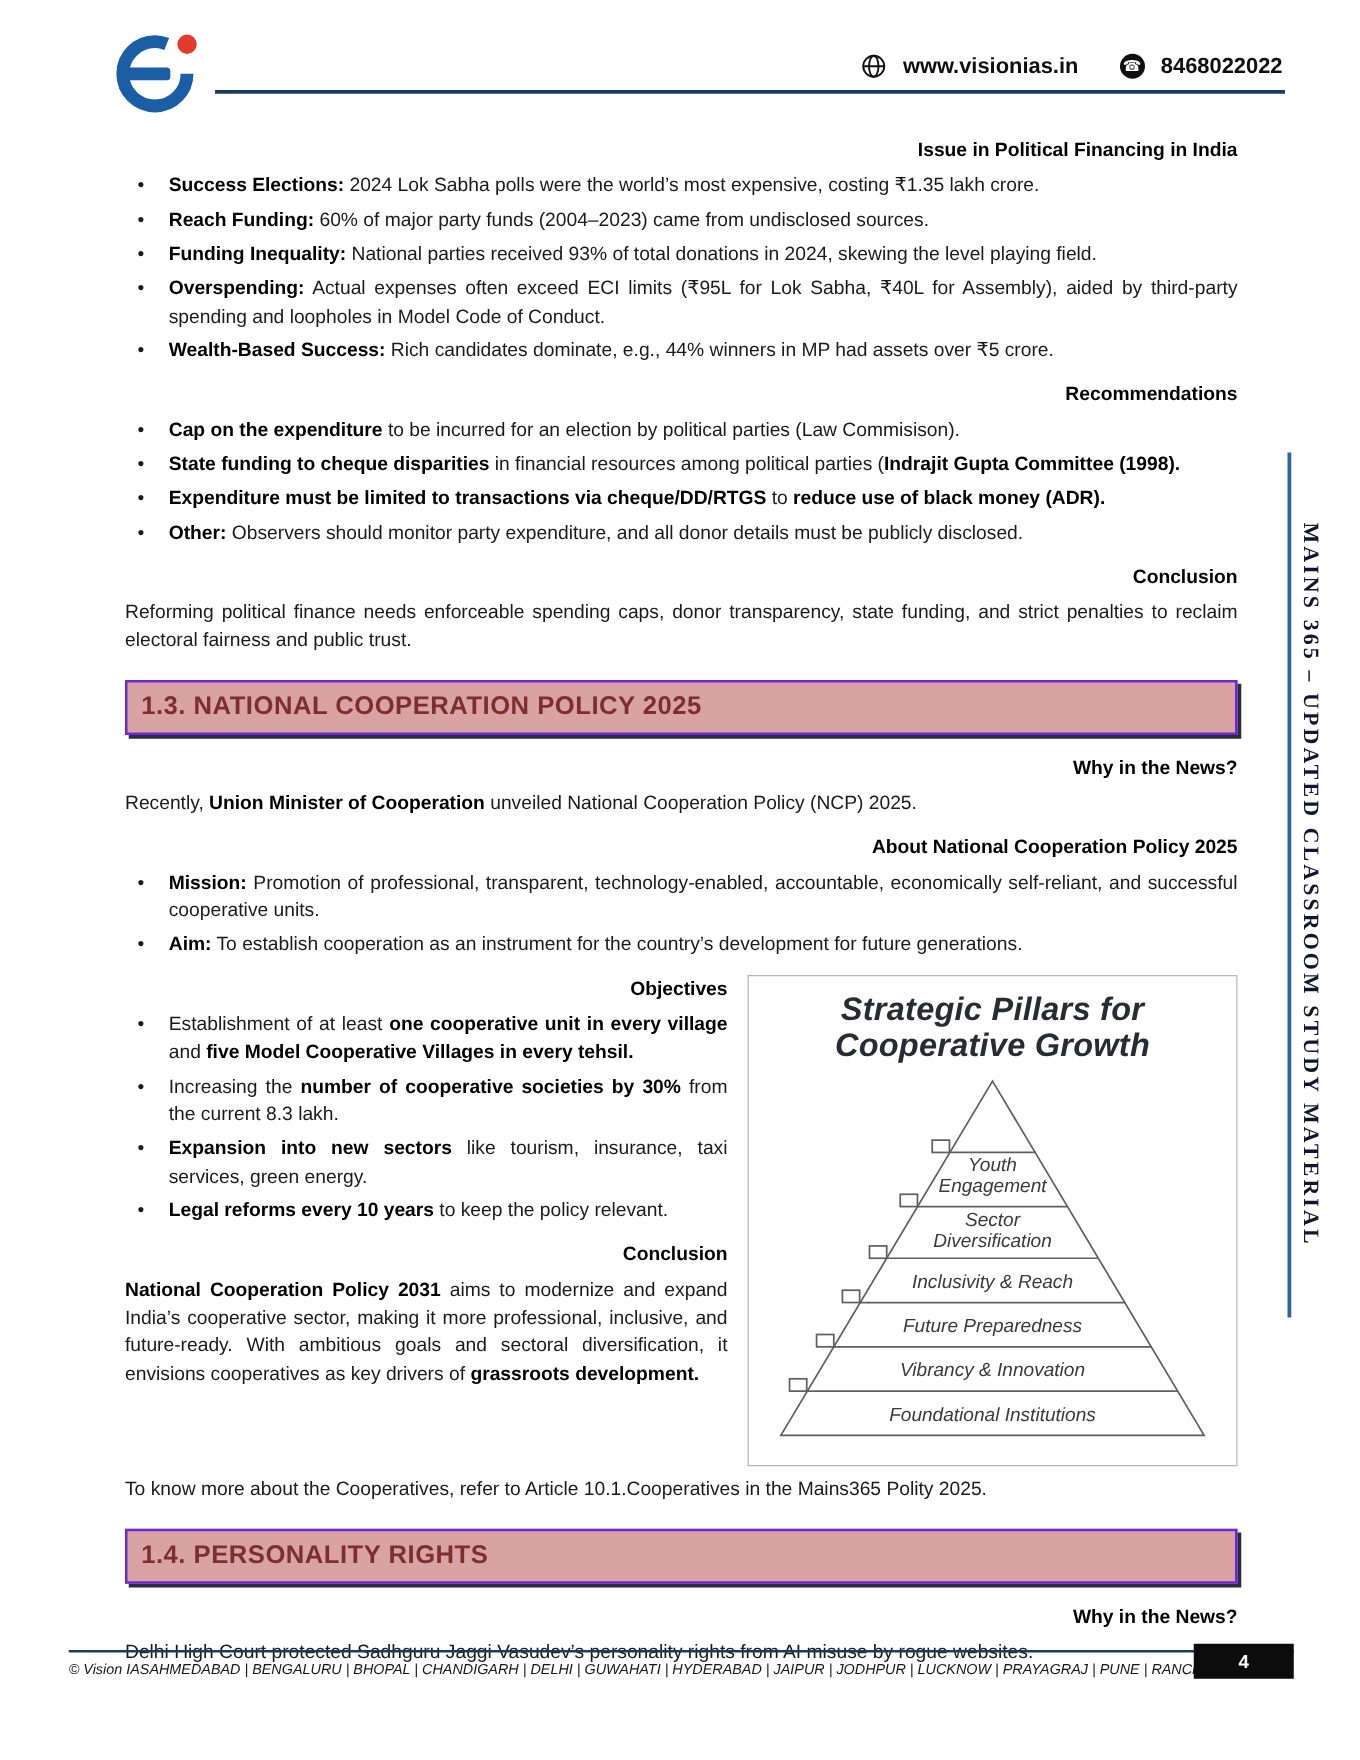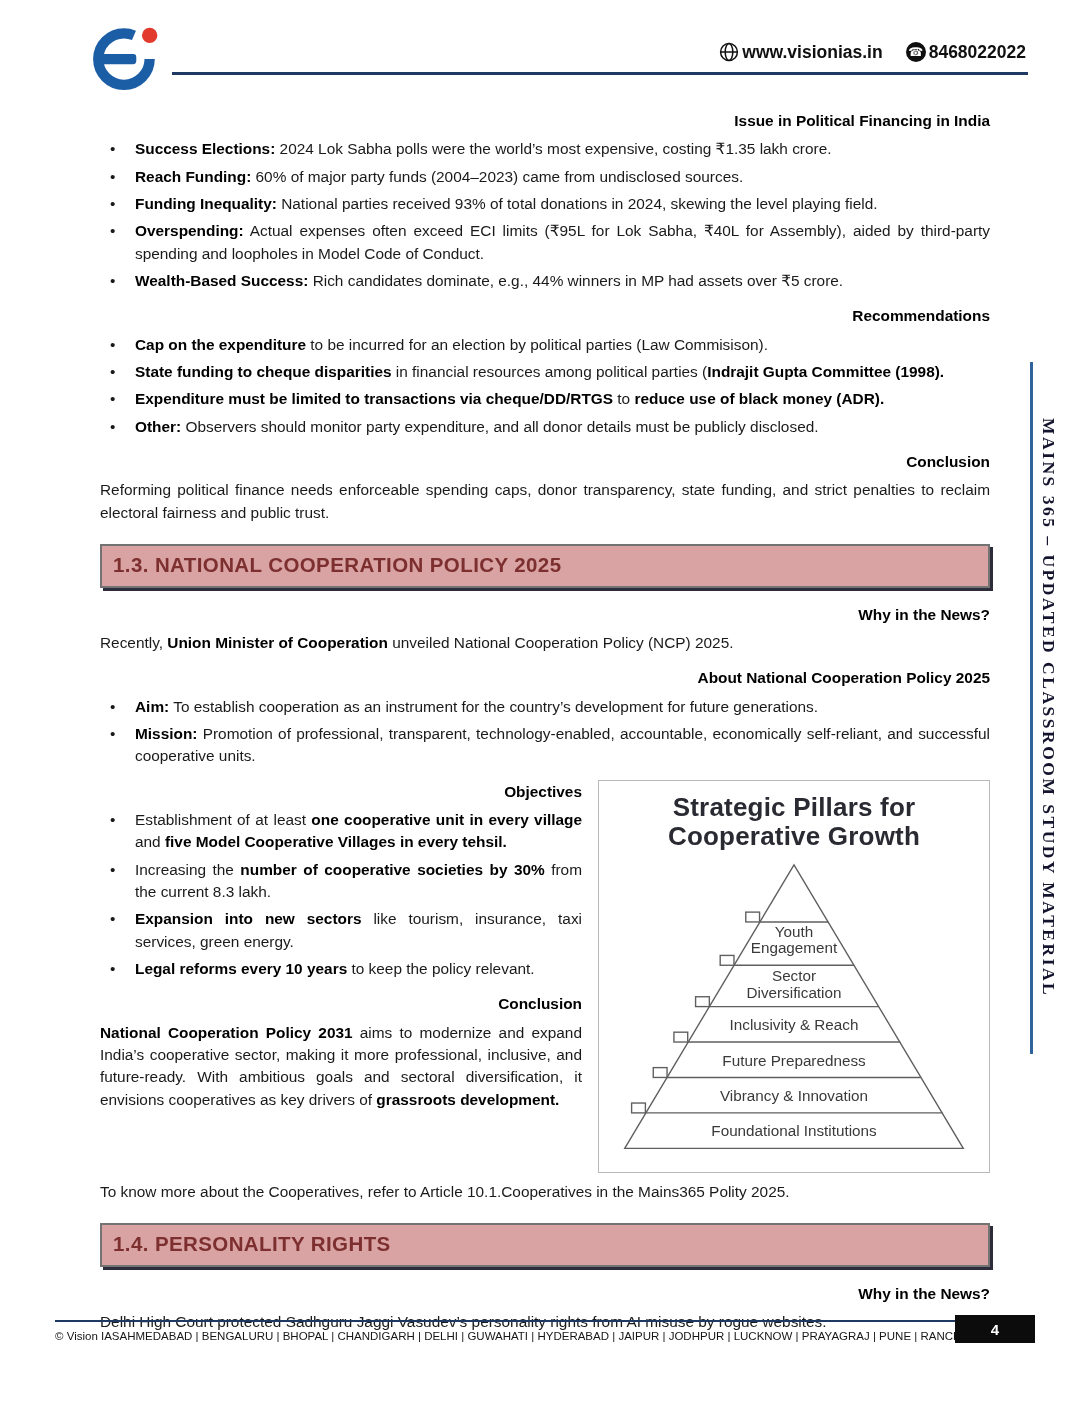--- a/index.html
+++ b/index.html
@@ -2,53 +2,53 @@
 <html><head>
 <meta charset="utf-8">
 <style>
   * { box-sizing: border-box; }
   html, body { margin: 0; padding: 0; }
   body { background: #ffffff; font-family: "Liberation Sans", "DejaVu Sans", sans-serif; }
   .page { position: relative; width: 1088px; height: 1408px; margin: 0 auto; background: #ffffff; overflow: hidden; color: #1a1a1a; }
 
   
   .logo { position: absolute; left: 90px; top: 22px; width: 72px; height: 70px; }
-  .hdr-right { position: absolute; top: 42px; right: 62px; display: flex; align-items: flex-start; gap: 3px; font-size: 17.5px; font-weight: 700; color: #0f0f0f; }
+  .hdr-right { position: absolute; top: 42px; right: 62px; display: flex; align-items: flex-end; gap: 13px; font-size: 17.5px; font-weight: 700; color: #0f0f0f; }
   .globe { width: 20px; height: 20px; }
   .phone-badge { width: 20px; height: 20px; border-radius: 50%; background: #0f0f0f; color: #fff; display: inline-flex; align-items: center; justify-content: center; font-size: 12px; margin-left: 20px; }
   .hdr-rule { position: absolute; top: 72px; left: 172px; right: 60px; height: 3px; background: #1e3a63; }
 
   
   .content { position: absolute; left: 100px; top: 102px; width: 890px; font-size: 15.4px; line-height: 1.45; text-align: justify; }
   .h { font-size: 15.4px; font-weight: 700; margin: 13px 0 6px; text-align: right; color: #000; }
   .content .h:first-child { margin-top: 8px; }
   .blist { list-style: none; margin: 4px 0 10px; padding: 0; }
   .blist li { position: relative; padding-left: 35px; margin: 5px 0; }
   .blist li::before { content: "\2022"; position: absolute; left: 10px; top: 0; }
   .para { margin: 6px 0; }
   b { color: #000; }
 
-  .banner { margin: 20px 0 16px; background: #d9a3a3; border: 2px solid #737373; box-shadow: 3px 3px 0 #2c2c3a; color: #7d2f2f; font-weight: 700; font-size: 20.5px; letter-spacing: .4px; padding: 4px 11px 6px; text-align: left; }
+  .banner { margin: 20px 0 16px; background: #d9a3a3; border: 2px solid #6d28d9; box-shadow: 3px 3px 0 #2c2c3a; color: #7d2f2f; font-weight: 700; font-size: 20.5px; letter-spacing: .4px; padding: 4px 11px 6px; text-align: left; }
 
   
-  .pillars { float: right; width: 392px; margin: 2px 0 8px 16px; border: 1px solid #b9b9b9; background: #fff; padding: 12px 8px 10px; }
+  .pillars { float: right; width: 392px; margin: 2px 0 8px 16px; border: 1px solid #b9b9b9; background: #fff; padding: 12px 8px 10px; font-style: italic; }
   .pillars-title { font-weight: 700; font-size: 26px; line-height: 1.12; text-align: center; color: #2a2a33; letter-spacing: .2px; }
   .pillars svg { display: block; width: 100%; margin-top: 6px; }
   .pillars text { font-size: 15.5px; fill: #3a3a3a; font-family: "Liberation Sans", "DejaVu Sans", sans-serif; }
 
   .note { margin: 14px 0 6px; clear: both; text-align: left; }
 
   
   .side-line { position: absolute; left: 1030px; top: 362px; width: 3px; height: 692px; background: #2f6399; }
   .side-text { position: absolute; left: 1038px; top: 362px; height: 692px; writing-mode: vertical-rl; text-align: center; font-family: "Liberation Serif", "DejaVu Serif", serif; font-weight: 700; font-size: 17.5px; letter-spacing: 2.5px; color: #14142e; white-space: nowrap; }
 
   
   .ftr { position: absolute; left: 55px; right: 53px; top: 1320px; height: 36px; font-size: 11.5px; }
   .ftr-rule { position: absolute; left: 0; right: 0; top: 0; height: 2px; background: #1e3a63; }
-  .ftr-text { padding-top: 10px; display: flex; gap: 0; color: #161616; text-align: center; }
+  .ftr-text { padding-top: 10px; display: flex; gap: 0; color: #161616; text-align: center; font-style: italic; }
   .page-num { position: absolute; right: 0; top: -5px; width: 80px; height: 28px; background: #0c0c0c; color: #fff; font-weight: 700; font-size: 15px; display: flex; align-items: center; justify-content: center; }
 </style>
 </head>
 <body>
 
 <div class="page">
 
   <svg class="logo" viewBox="0 0 70 68" aria-hidden="true">
     <circle cx="33" cy="36" r="25" fill="none" stroke="#1b5ea6" stroke-width="10" stroke-dasharray="127 30"></circle>
     <rect x="10" y="31" width="35" height="10" rx="3" fill="#1b5ea6"></rect>
@@ -94,22 +94,22 @@
     <h3 class="h">Conclusion</h3>
     <p class="para">Reforming political finance needs enforceable spending caps, donor transparency, state funding, and strict penalties to reclaim electoral fairness and public trust.</p>
 
     <div class="banner">1.3. NATIONAL COOPERATION POLICY 2025</div>
 
     <h3 class="h">Why in the News?</h3>
     <p class="para">Recently, <b>Union Minister of Cooperation</b> unveiled National Cooperation Policy (NCP) 2025.</p>
 
     <h3 class="h">About National Cooperation Policy 2025</h3>
     <ul class="blist">
+      <li><b>Mission:</b> Promotion of professional, transparent, technology-enabled, accountable, economically self-reliant, and successful cooperative units.</li>
       <li><b>Aim:</b> To establish cooperation as an instrument for the country’s development for future generations.</li>
-      <li><b>Mission:</b> Promotion of professional, transparent, technology-enabled, accountable, economically self-reliant, and successful cooperative units.</li>
     </ul>
 
     <figure class="pillars" style="margin-top:2px;">
       <figcaption class="pillars-title">Strategic Pillars for Cooperative Growth</figcaption>
       <svg viewBox="0 0 380 310" aria-hidden="true">
         <g fill="none" stroke="#5f5f5f" stroke-width="1.4">
           <polygon points="190,8 362,296 18,296" fill="#ffffff"></polygon>
           <line x1="155" y1="66" x2="225" y2="66"></line>
           <line x1="129" y1="110" x2="251" y2="110"></line>
           <line x1="104" y1="152" x2="276" y2="152"></line>

